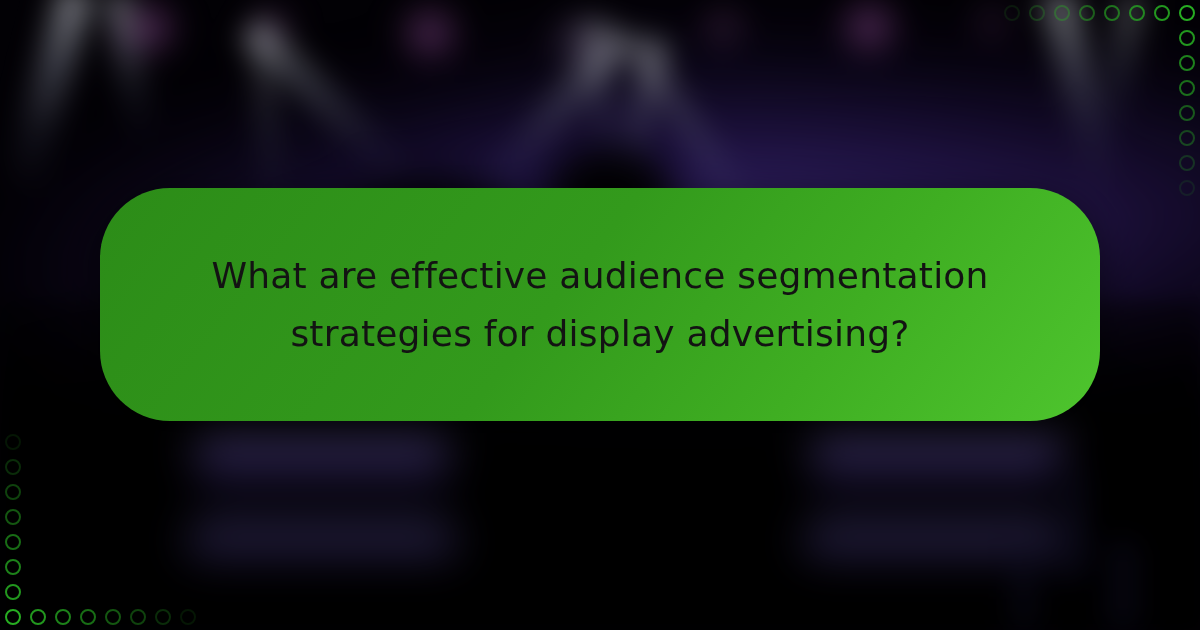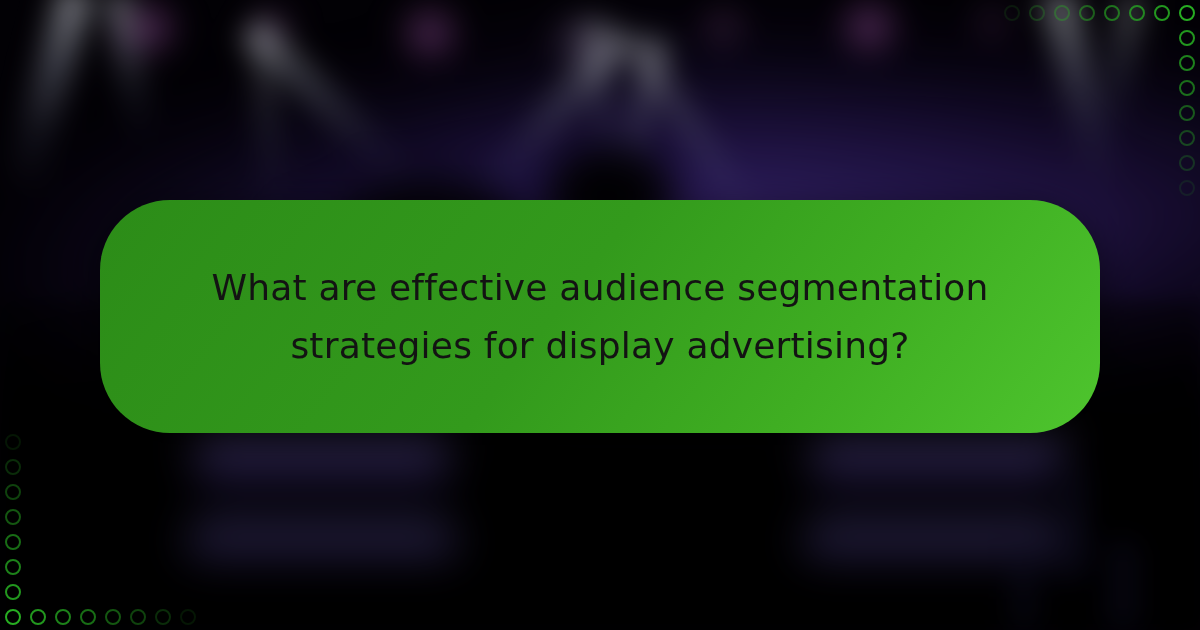--- a/index.html
+++ b/index.html
@@ -126,21 +126,21 @@
     border-radius:50%;
     border:2.5px solid #27ad22;
     box-sizing:border-box;
   }
   .dots-tr { right:0; top:0; width:200px; height:200px; }
   .dots-bl { left:0;  bottom:0; width:200px; height:200px; }
 
   
   .card {
     position:absolute;
-    left:100px; top:200px;
+    left:100px; top:188px;
     width:1000px; height:233px;
     border-radius:70px;
     background:linear-gradient(128deg, #2c8c18 0%, #339a1c 46%, #3fae22 72%, #4ec52e 100%);
     display:flex;
     align-items:center;
     justify-content:center;
     box-shadow:0 10px 40px rgba(0,0,0,0.55);
   }
 
   .card-text {

